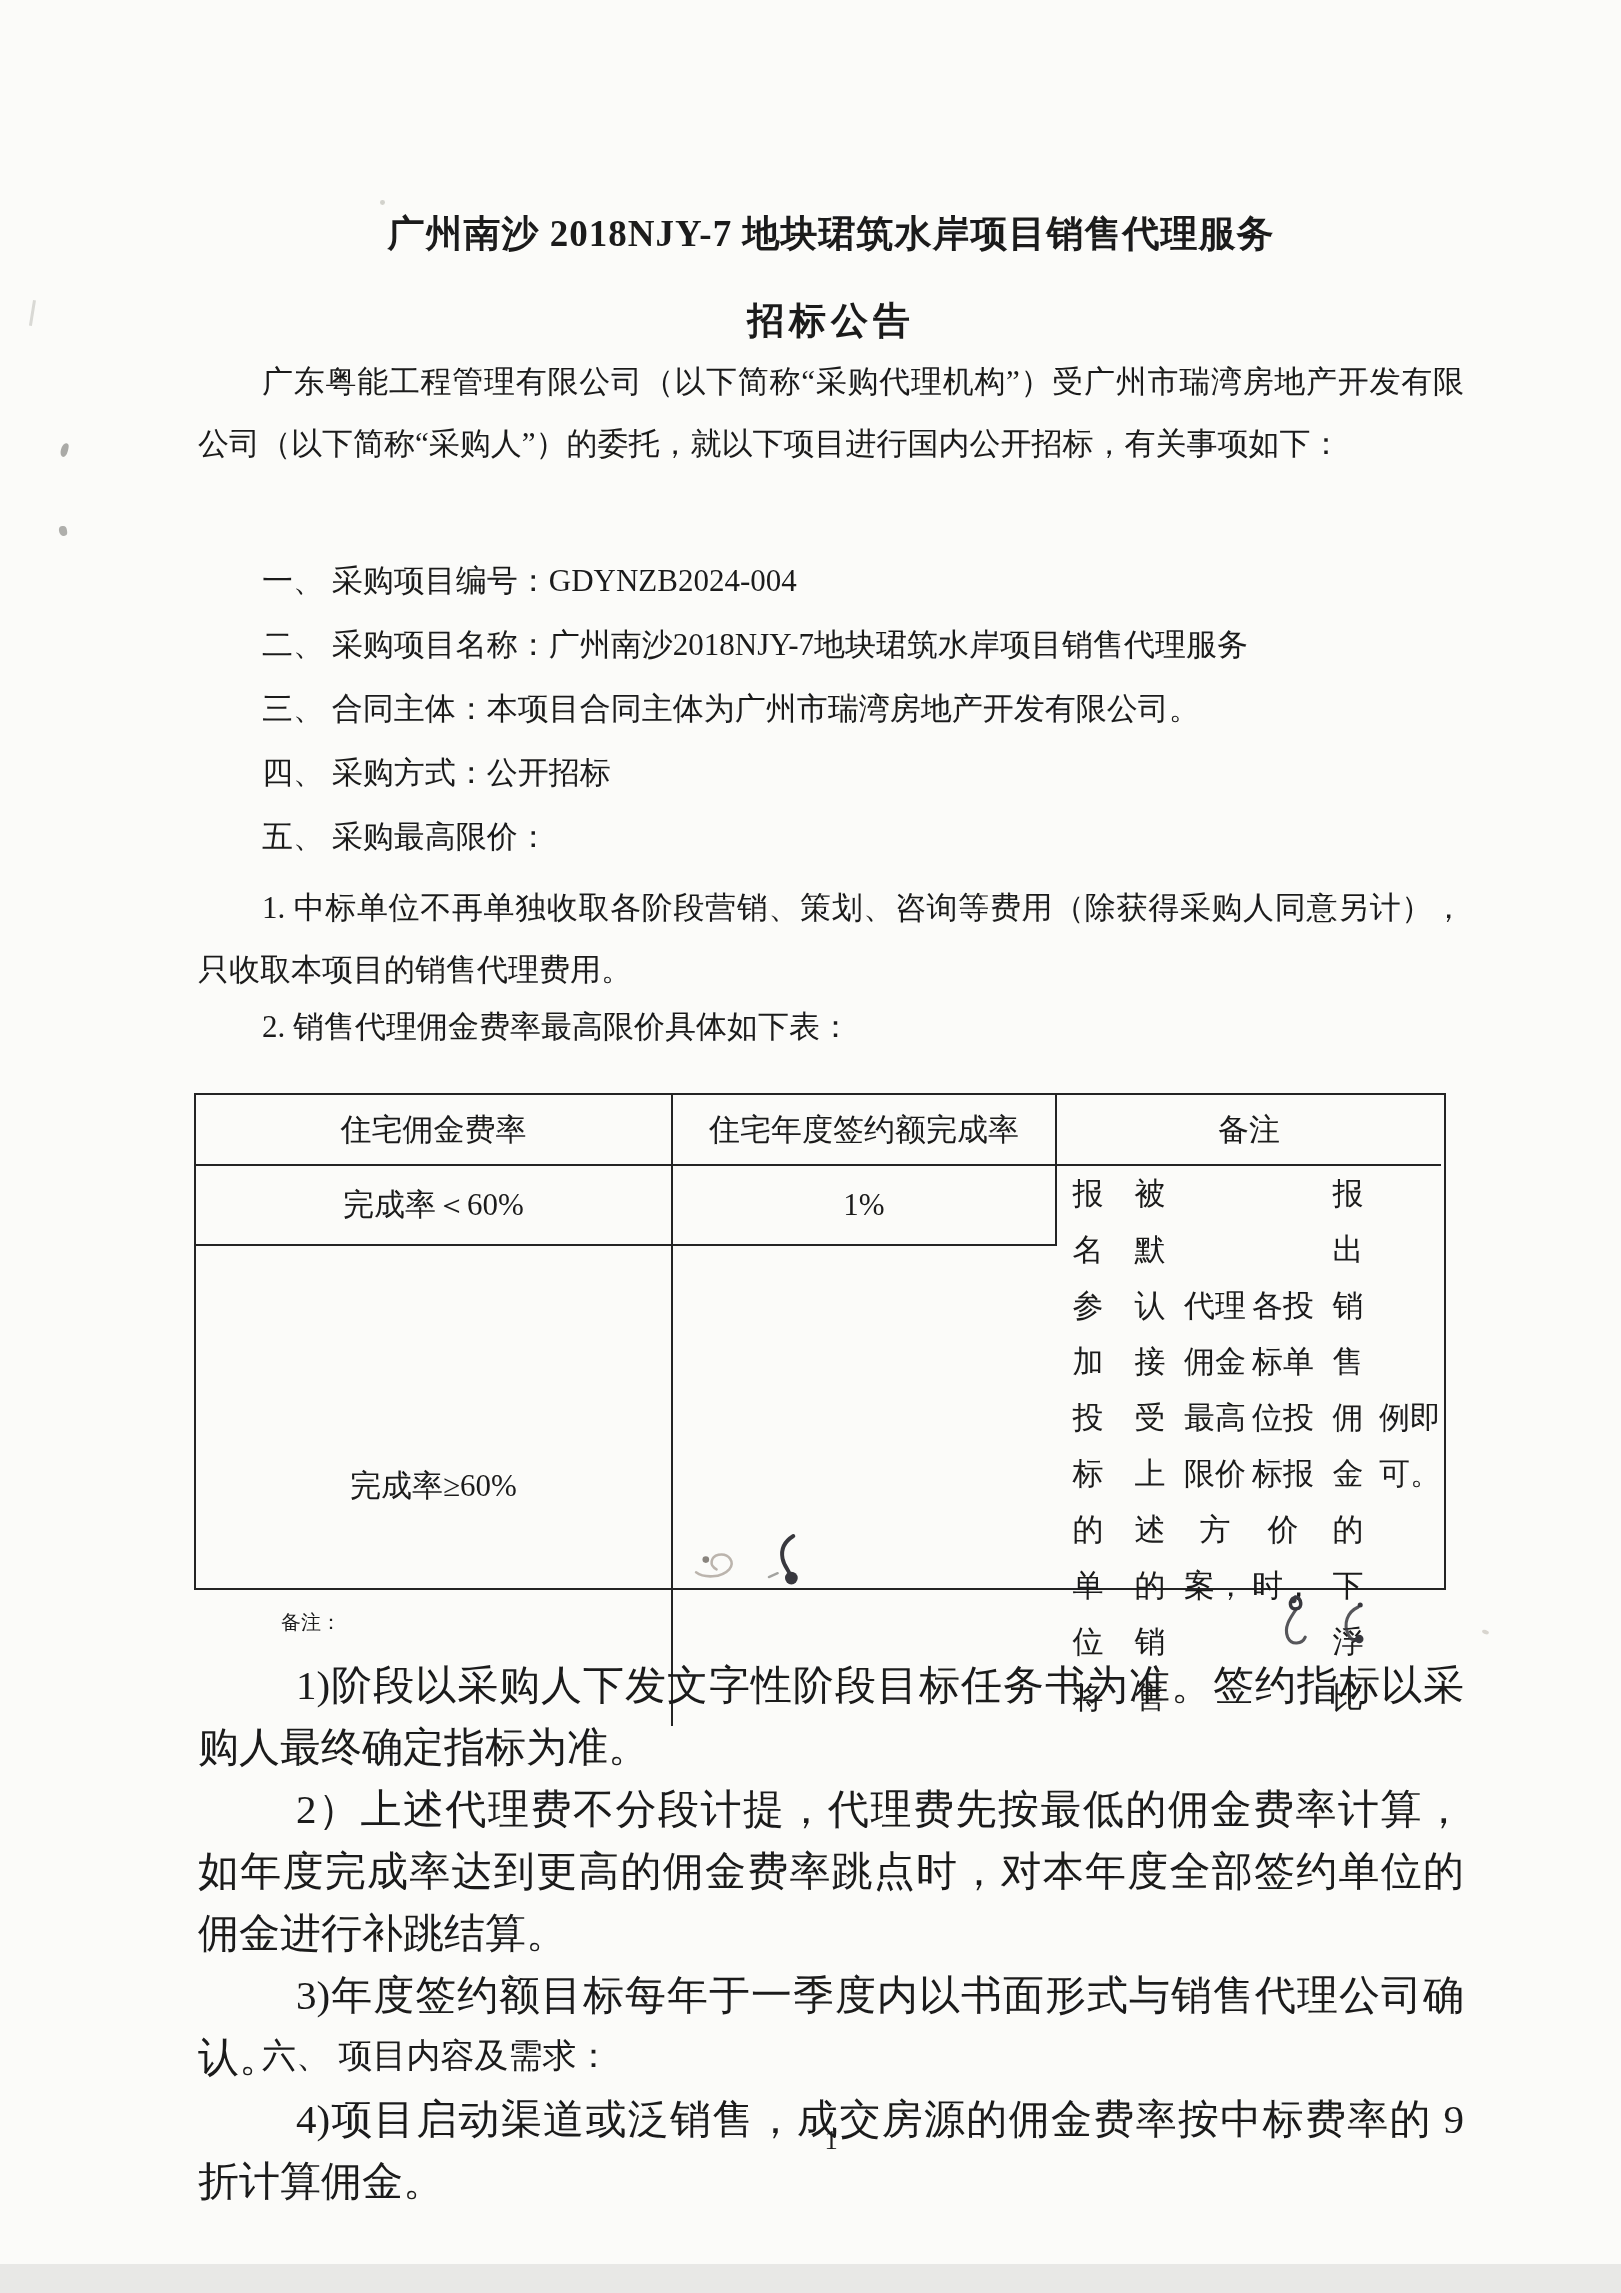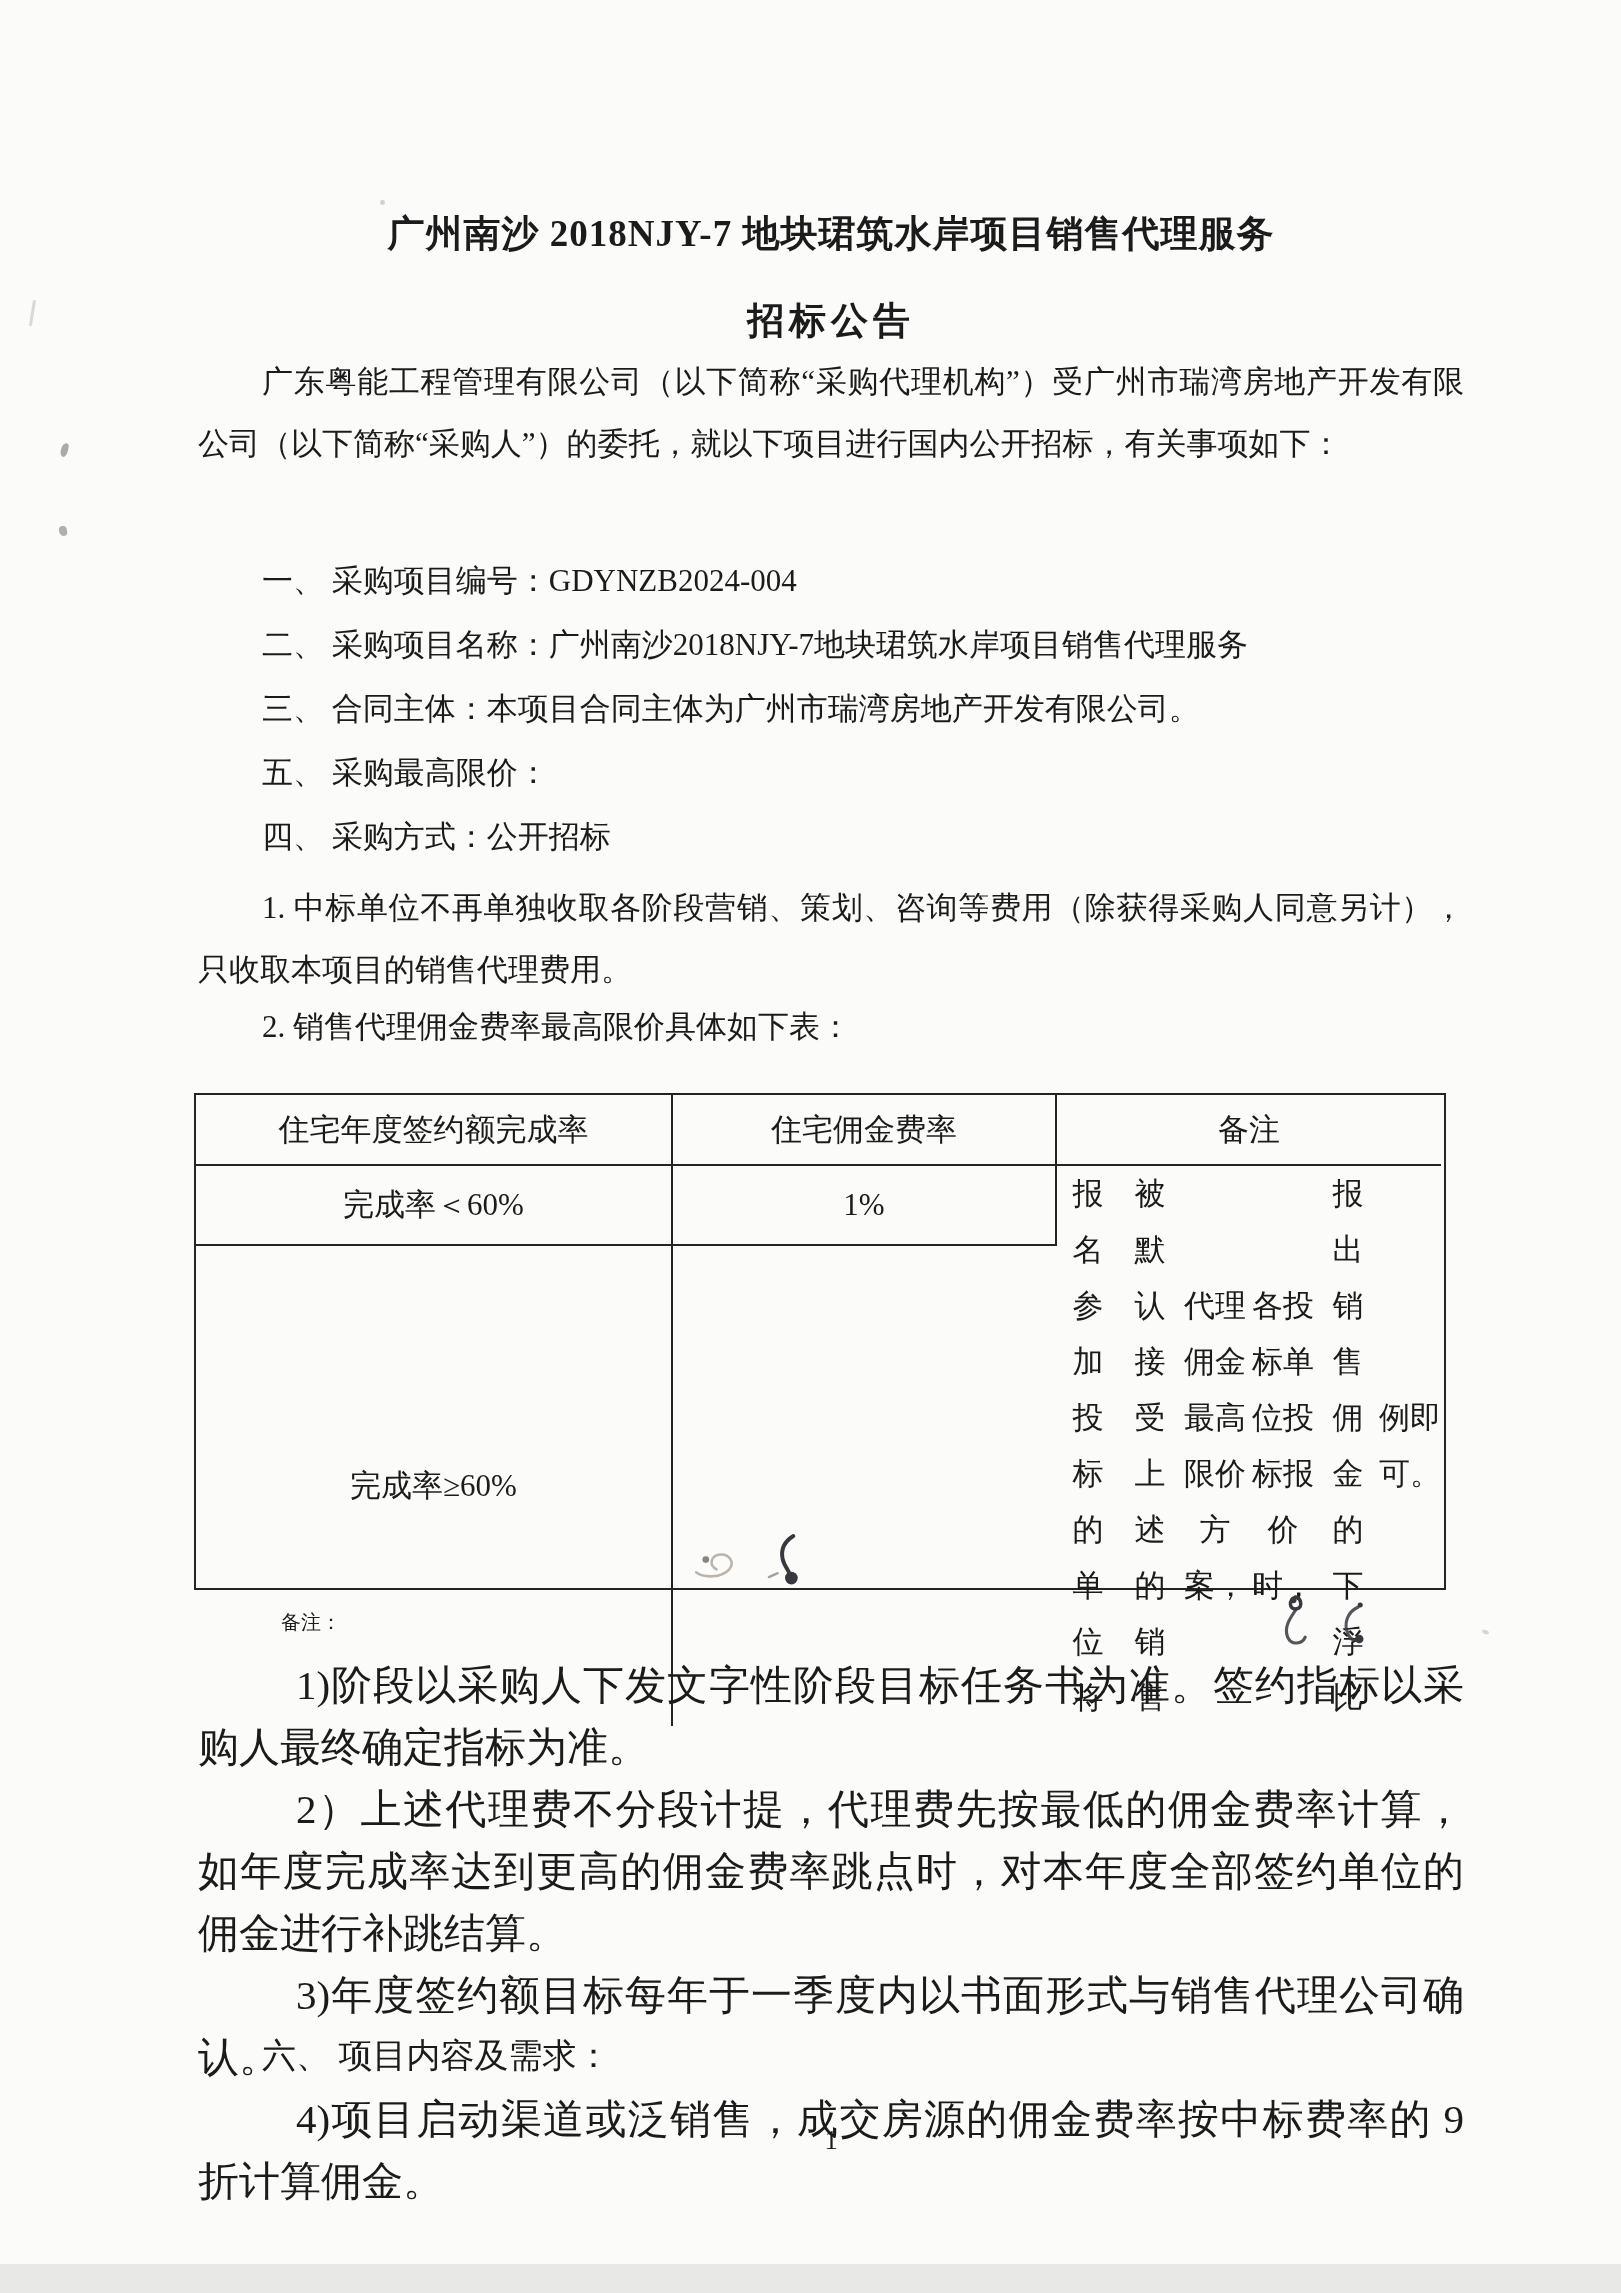--- a/index.html
+++ b/index.html
@@ -92,30 +92,30 @@
 
   <div class="abs doc-title">广州南沙 2018NJY-7 地块珺筑水岸项目销售代理服务</div>
   <div class="abs doc-subtitle">招标公告</div>
 
   <p class="abs intro">广东粤能工程管理有限公司（以下简称“采购代理机构”）受广州市瑞湾房地产开发有限公司（以下简称“采购人”）的委托，就以下项目进行国内公开招标，有关事项如下：</p>
 
   <div class="abs items">
     <div class="item">一、 采购项目编号：GDYNZB2024-004</div>
     <div class="item">二、 采购项目名称：广州南沙2018NJY-7地块珺筑水岸项目销售代理服务</div>
     <div class="item">三、 合同主体：本项目合同主体为广州市瑞湾房地产开发有限公司。</div>
+    <div class="item">四、 采购方式：公开招标</div>
     <div class="item">五、 采购最高限价：</div>
-    <div class="item">四、 采购方式：公开招标</div>
   </div>
 
   <div class="abs price-note price-note-1">1. 中标单位不再单独收取各阶段营销、策划、咨询等费用（除获得采购人同意另计），只收取本项目的销售代理费用。</div>
   <div class="abs price-note price-note-2">2. 销售代理佣金费率最高限价具体如下表：</div>
 
   <div class="abs tbl">
+    <div class="cell">住宅佣金费率</div>
     <div class="cell">住宅年度签约额完成率</div>
-    <div class="cell">住宅佣金费率</div>
     <div class="cell last-col">备注</div>
 
     <div class="cell">完成率＜60%</div>
     <div class="cell">1%</div>
 
     <div class="cell no-bottom">完成率≥60%</div>
 
     <div class="cell remark-cell">
       <div>报名参加投标的单位将</div>
       <div>被默认接受上述的销售</div>

